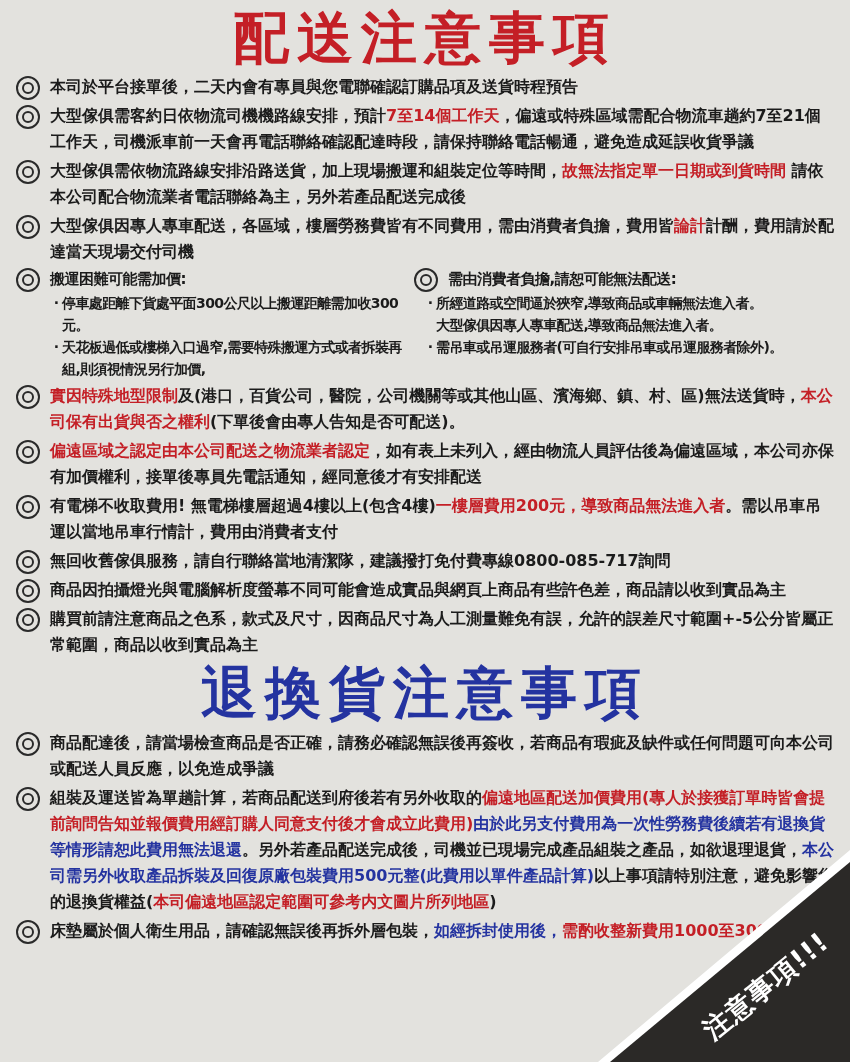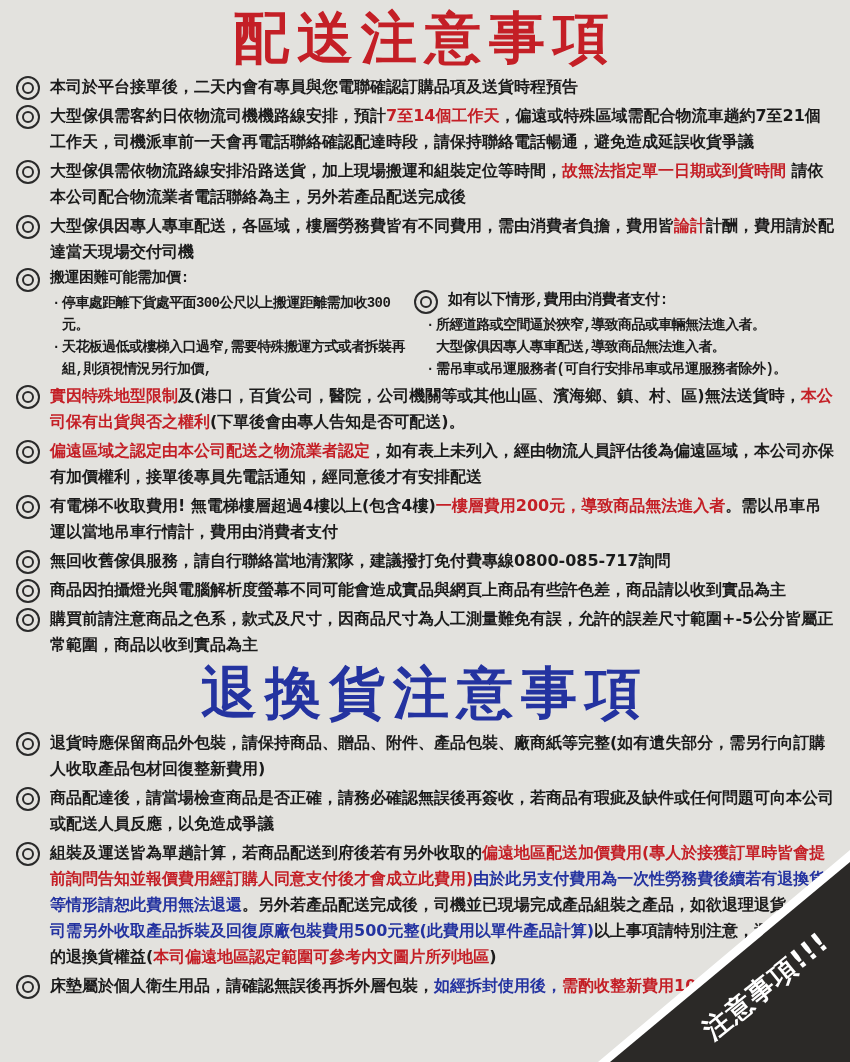--- a/index.html
+++ b/index.html
@@ -56,23 +56,22 @@
     font-weight:bold;
     line-height:26px;
     flex:1;
   }
   [data-c="k"]{color:var(--c-black);}
   [data-c="r"]{color:var(--c-red);}
   [data-c="b"]{color:var(--c-blue);}
 
   .cols{
     display:flex;
-    align-items:flex-end;
+    align-items:flex-start;
     margin:2px 0;
-    font-family:Liberation Mono, monospace;
   }
   .col{min-width:0;}
   .col-left{flex:0 0 398px;}
   .col-right{flex:1;}
   .col .item{margin:0;}
   .col .bullet{margin-top:0;}
   .col .text{font-size:15px;line-height:22px;letter-spacing:-0.5px;}
   .subs{margin-left:12px;}
   .col-left .subs{margin-left:36px;}
   .sub{
@@ -168,21 +167,21 @@
             <span class="dot">·</span>
             <span class="sub-text">天花板過低或樓梯入口過窄,需要特殊搬運方式或者拆裝再組,則須視情況另行加價,</span>
           </div>
       </div>
     </div>
     <div class="col col-right">
       <div class="item">
         <span class="bullet">
             <span class="inner"></span>
           </span>
-        <p class="text">如有以下情形,費用由消費者支付:</p>
+        <p class="text">需由消費者負擔,請恕可能無法配送:</p>
       </div>
       <div class="subs">
         <div class="sub">
             <span class="dot">·</span>
             <span class="sub-text">所經道路或空間逼於狹窄,導致商品或車輛無法進入者。</span>
           </div>
         <div class="sub">
             <span class="nodot"></span>
             <span class="sub-text">大型傢俱因專人專車配送,導致商品無法進入者。</span>
           </div>
@@ -231,26 +230,20 @@
 
   <div class="item">
     <span class="bullet">
         <span class="inner"></span>
       </span>
     <p class="text"><span data-c="k">購買前請注意商品之色系，款式及尺寸，因商品尺寸為人工測量難免有誤，允許的誤差尺寸範圍+-5公分皆屬正常範圍，商品以收到實品為主</span></p>
   </div>
 
   <h1 class="big-title blue">退換貨注意事項</h1>
 
-  <div class="item">
-    <span class="bullet">
-        <span class="inner"></span>
-      </span>
-    <p class="text"><span data-c="k">退貨時應保留商品外包裝，請保持商品、贈品、附件、產品包裝、廠商紙等完整(如有遺失部分，需另行向訂購人收取產品包材回復整新費用)</span></p>
-  </div>
 
   <div class="item">
     <span class="bullet">
         <span class="inner"></span>
       </span>
     <p class="text"><span data-c="k">商品配達後，請當場檢查商品是否正確，請務必確認無誤後再簽收，若商品有瑕疵及缺件或任何問題可向本公司或配送人員反應，以免造成爭議</span></p>
   </div>
 
   <div class="item">
     <span class="bullet">

